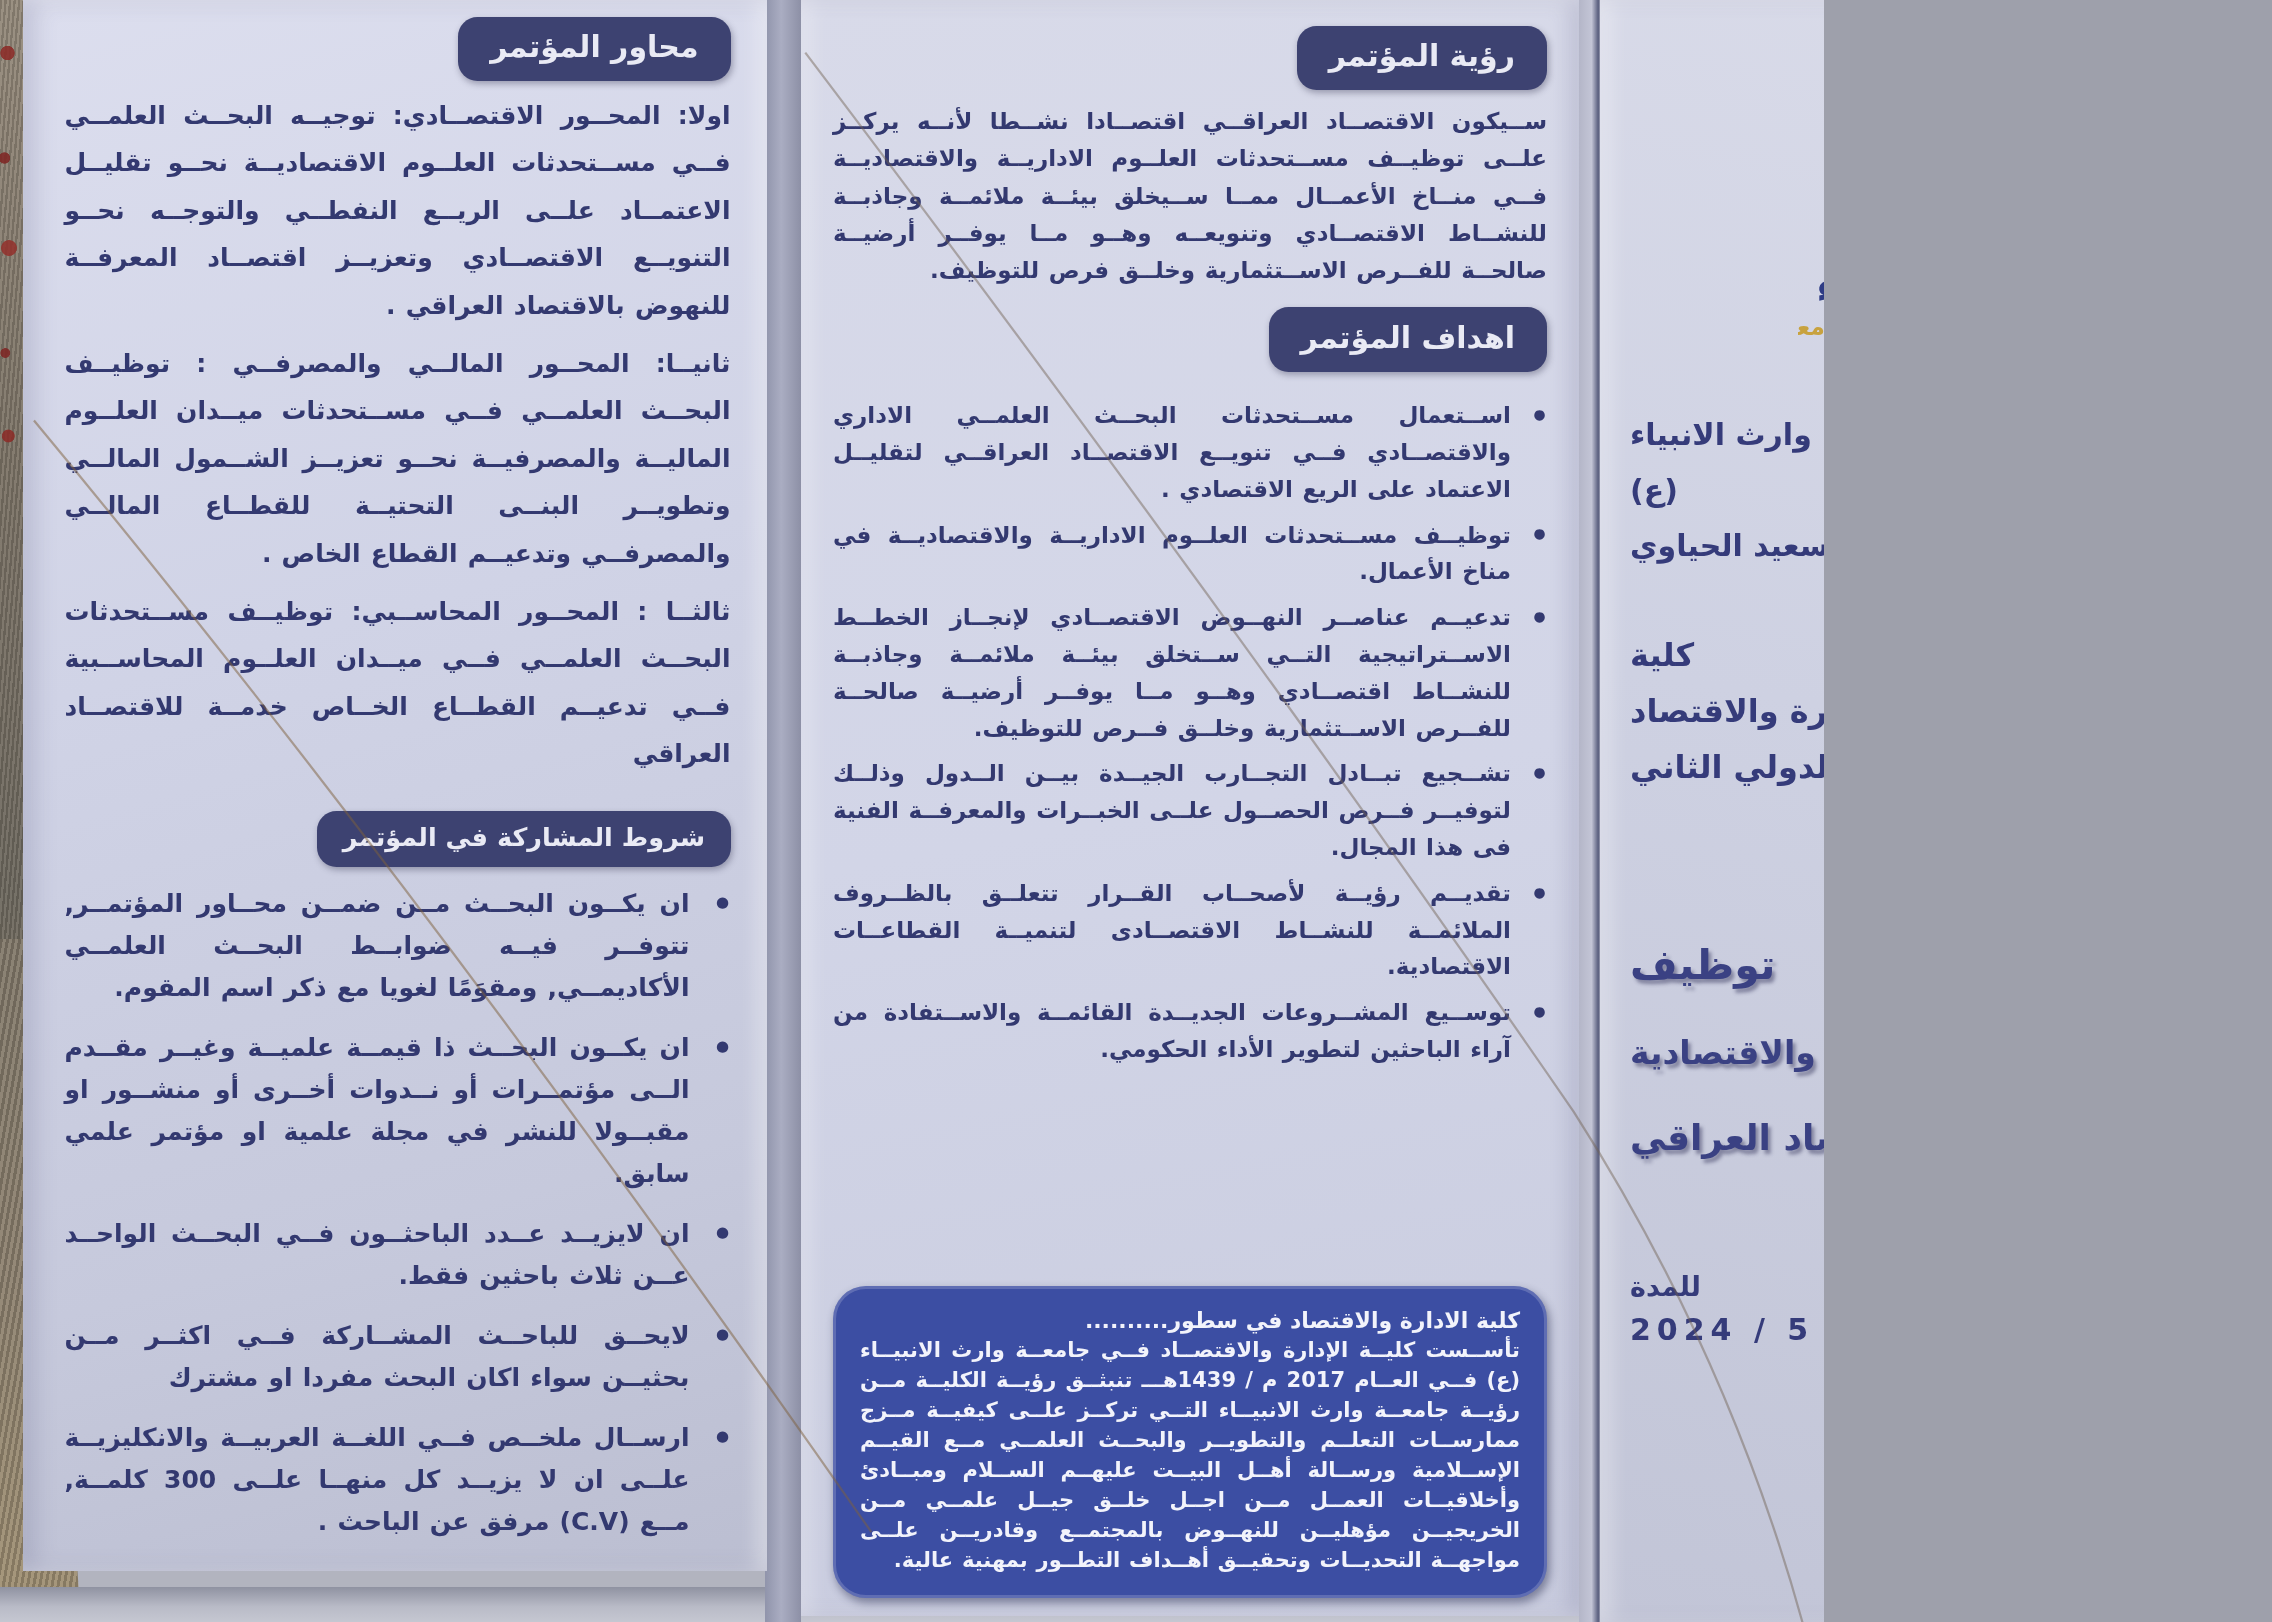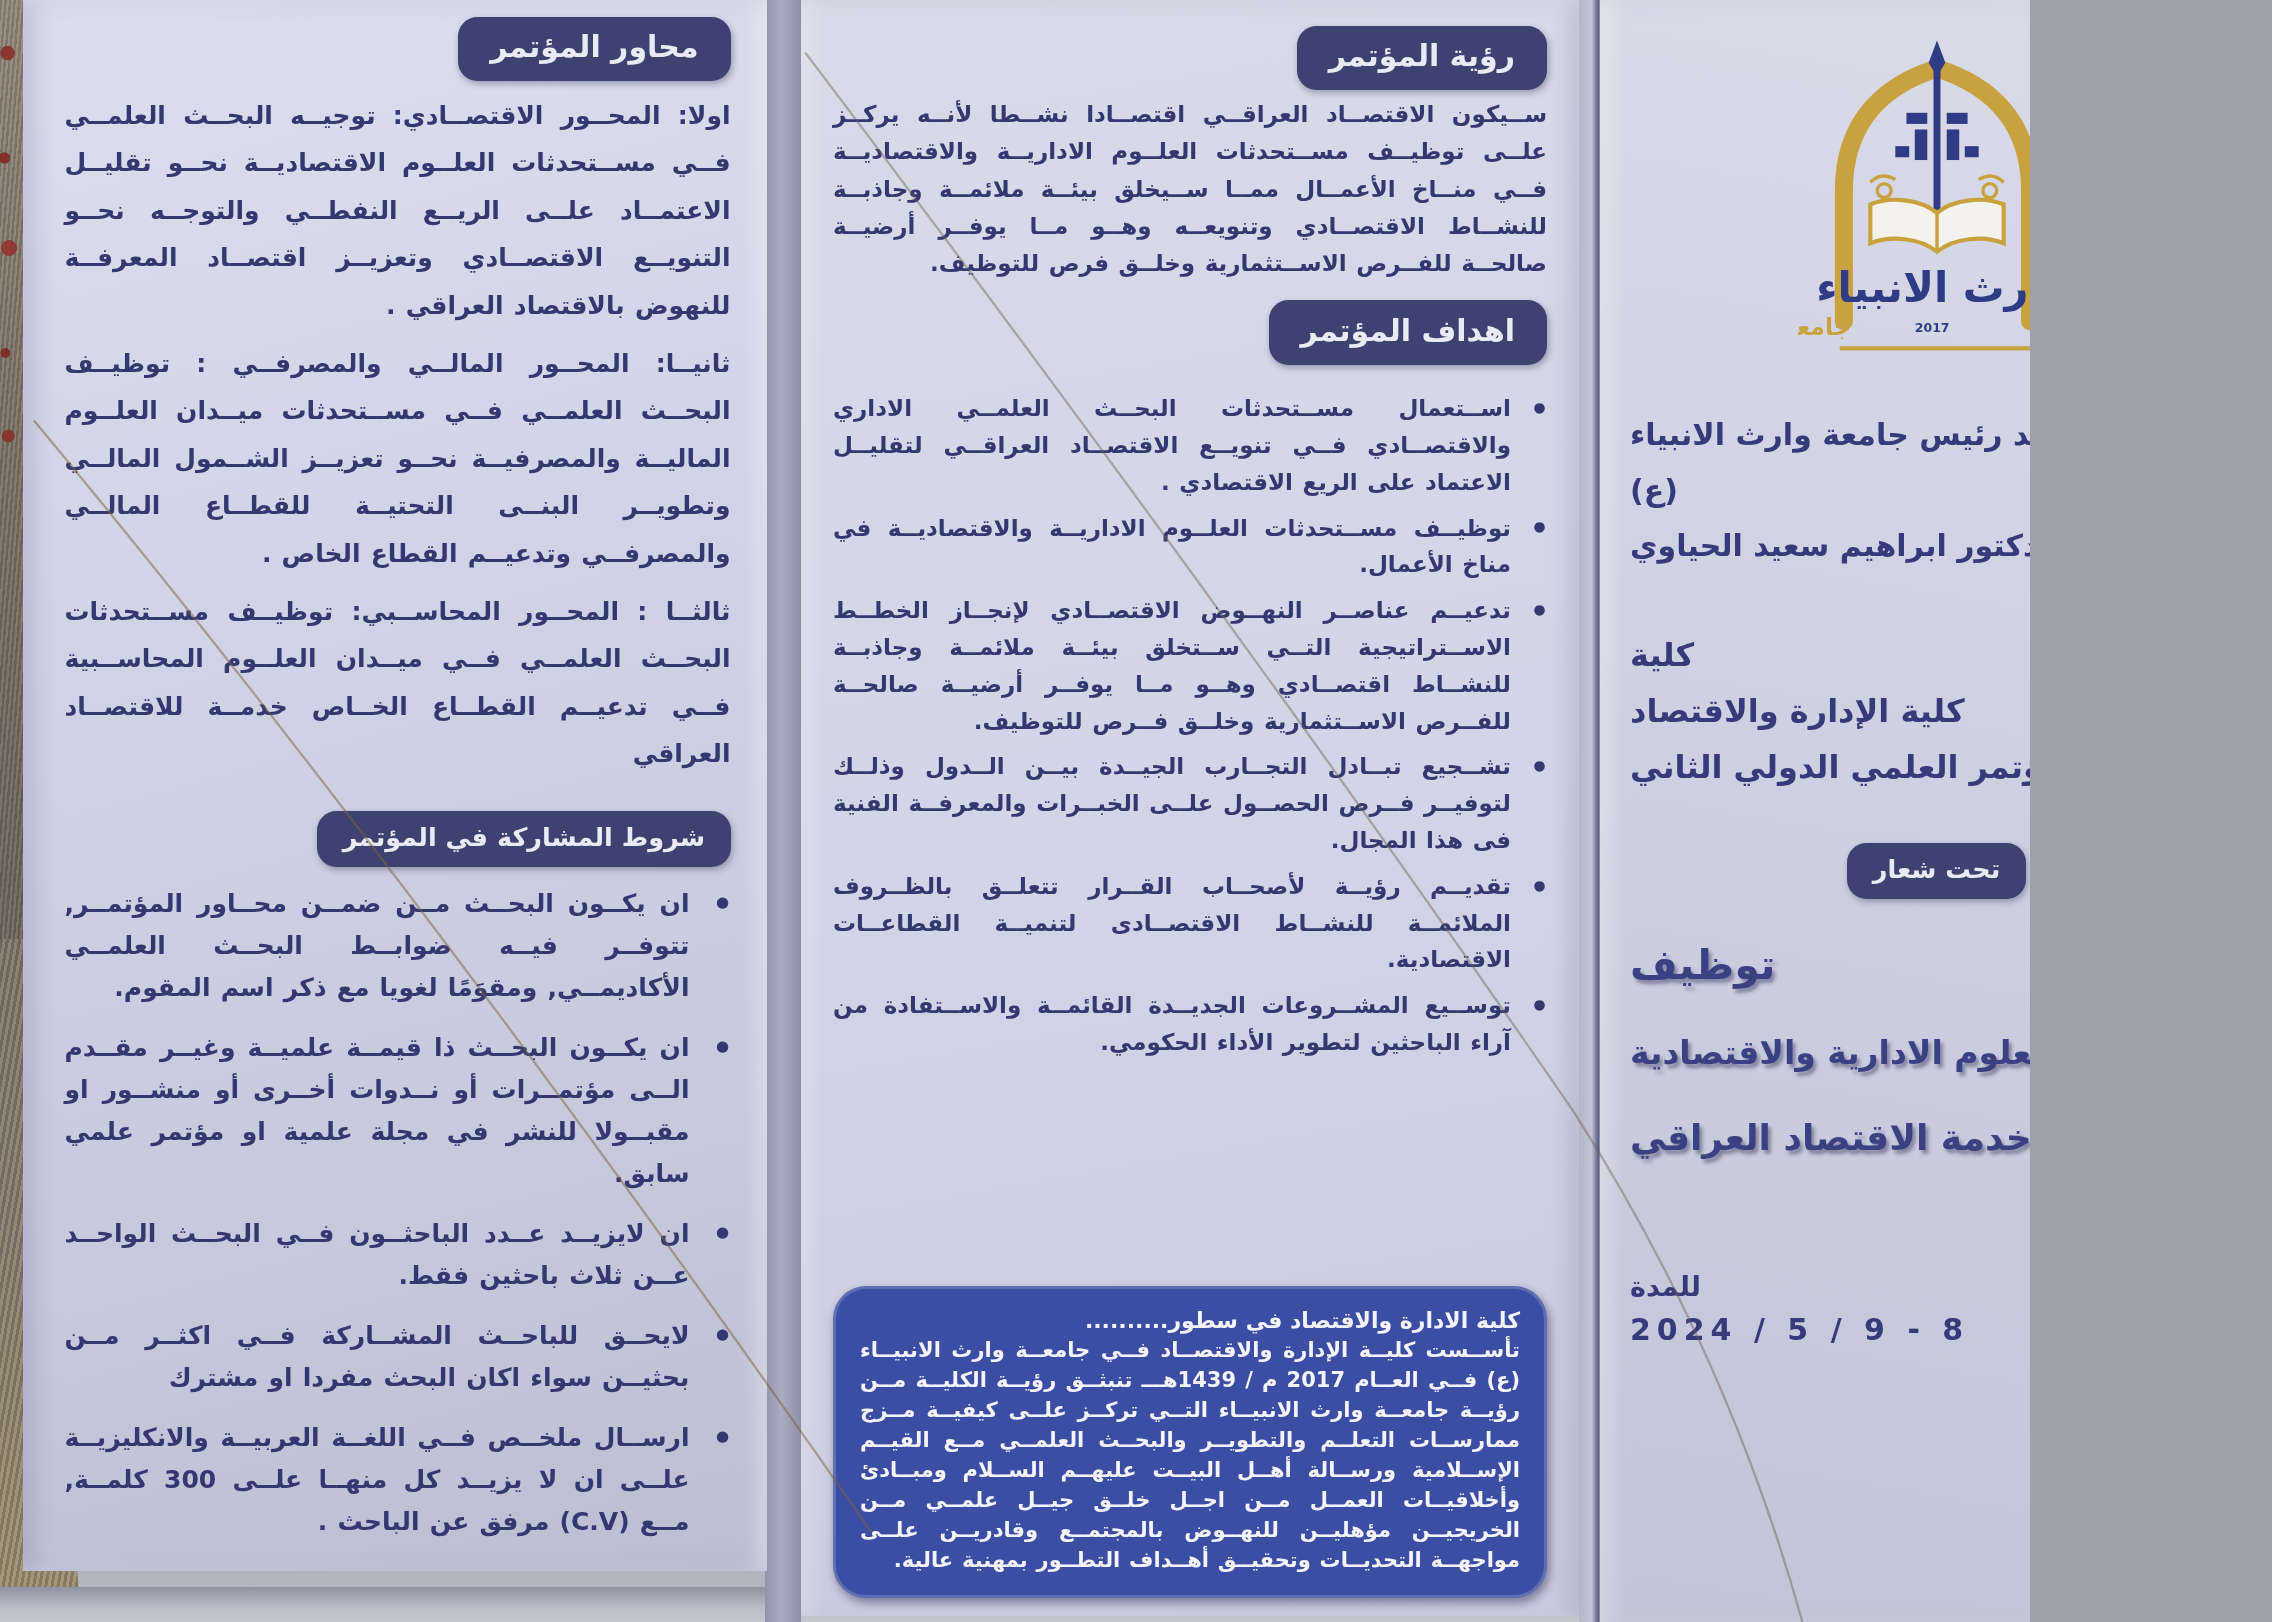--- a/index.html
+++ b/index.html
@@ -1,18 +1,18 @@
 <!DOCTYPE html>
 <html lang="ar" style="font-size:12px"><head>
 <meta charset="utf-8">
 <style>
   html,body{margin:0;padding:0;background:#9ea0ab;}
   .photo{
     position:relative;
-    width:2030px;height:1623px;
+    width:1824px;height:1623px;
     overflow:hidden;
     background:#b2b4bf;
     font-family:"DejaVu Sans", sans-serif;
   }
   
   .bg-left-strip{
     position:absolute;left:0;top:0;width:48px;height:100%;
     background:
       repeating-linear-gradient(95deg, rgba(0,0,0,.14) 0 2.3px, rgba(255,255,255,.05) 2.3px 4.5px),
       linear-gradient(180deg,#968b7c 0%,#7e7568 28%,#6f6a60 55%,#8a7d66 82%,#9a8c70 100%);
@@ -92,21 +92,21 @@
   .badge.center{margin:0 auto;}
 
   
   .axis, .vision-text{
     font-size:25px;font-weight:700;
     line-height:1.9;
     text-align:justify;
     margin:10.5px 0 0 0;
     word-spacing:1.5px;
   }
-  .vision-text{font-size:23px;line-height:1.62;margin-top:6px;}
+  .vision-text{font-size:23px;line-height:1.62;margin-top:13px;}
   .bullets{margin-top:10.5px;}
   .bullet{
     position:relative;
     padding-right:41px;
     font-size:25px;font-weight:700;
     line-height:1.68;
     text-align:justify;
     margin-bottom:18px;
     word-spacing:1.5px;
   }

